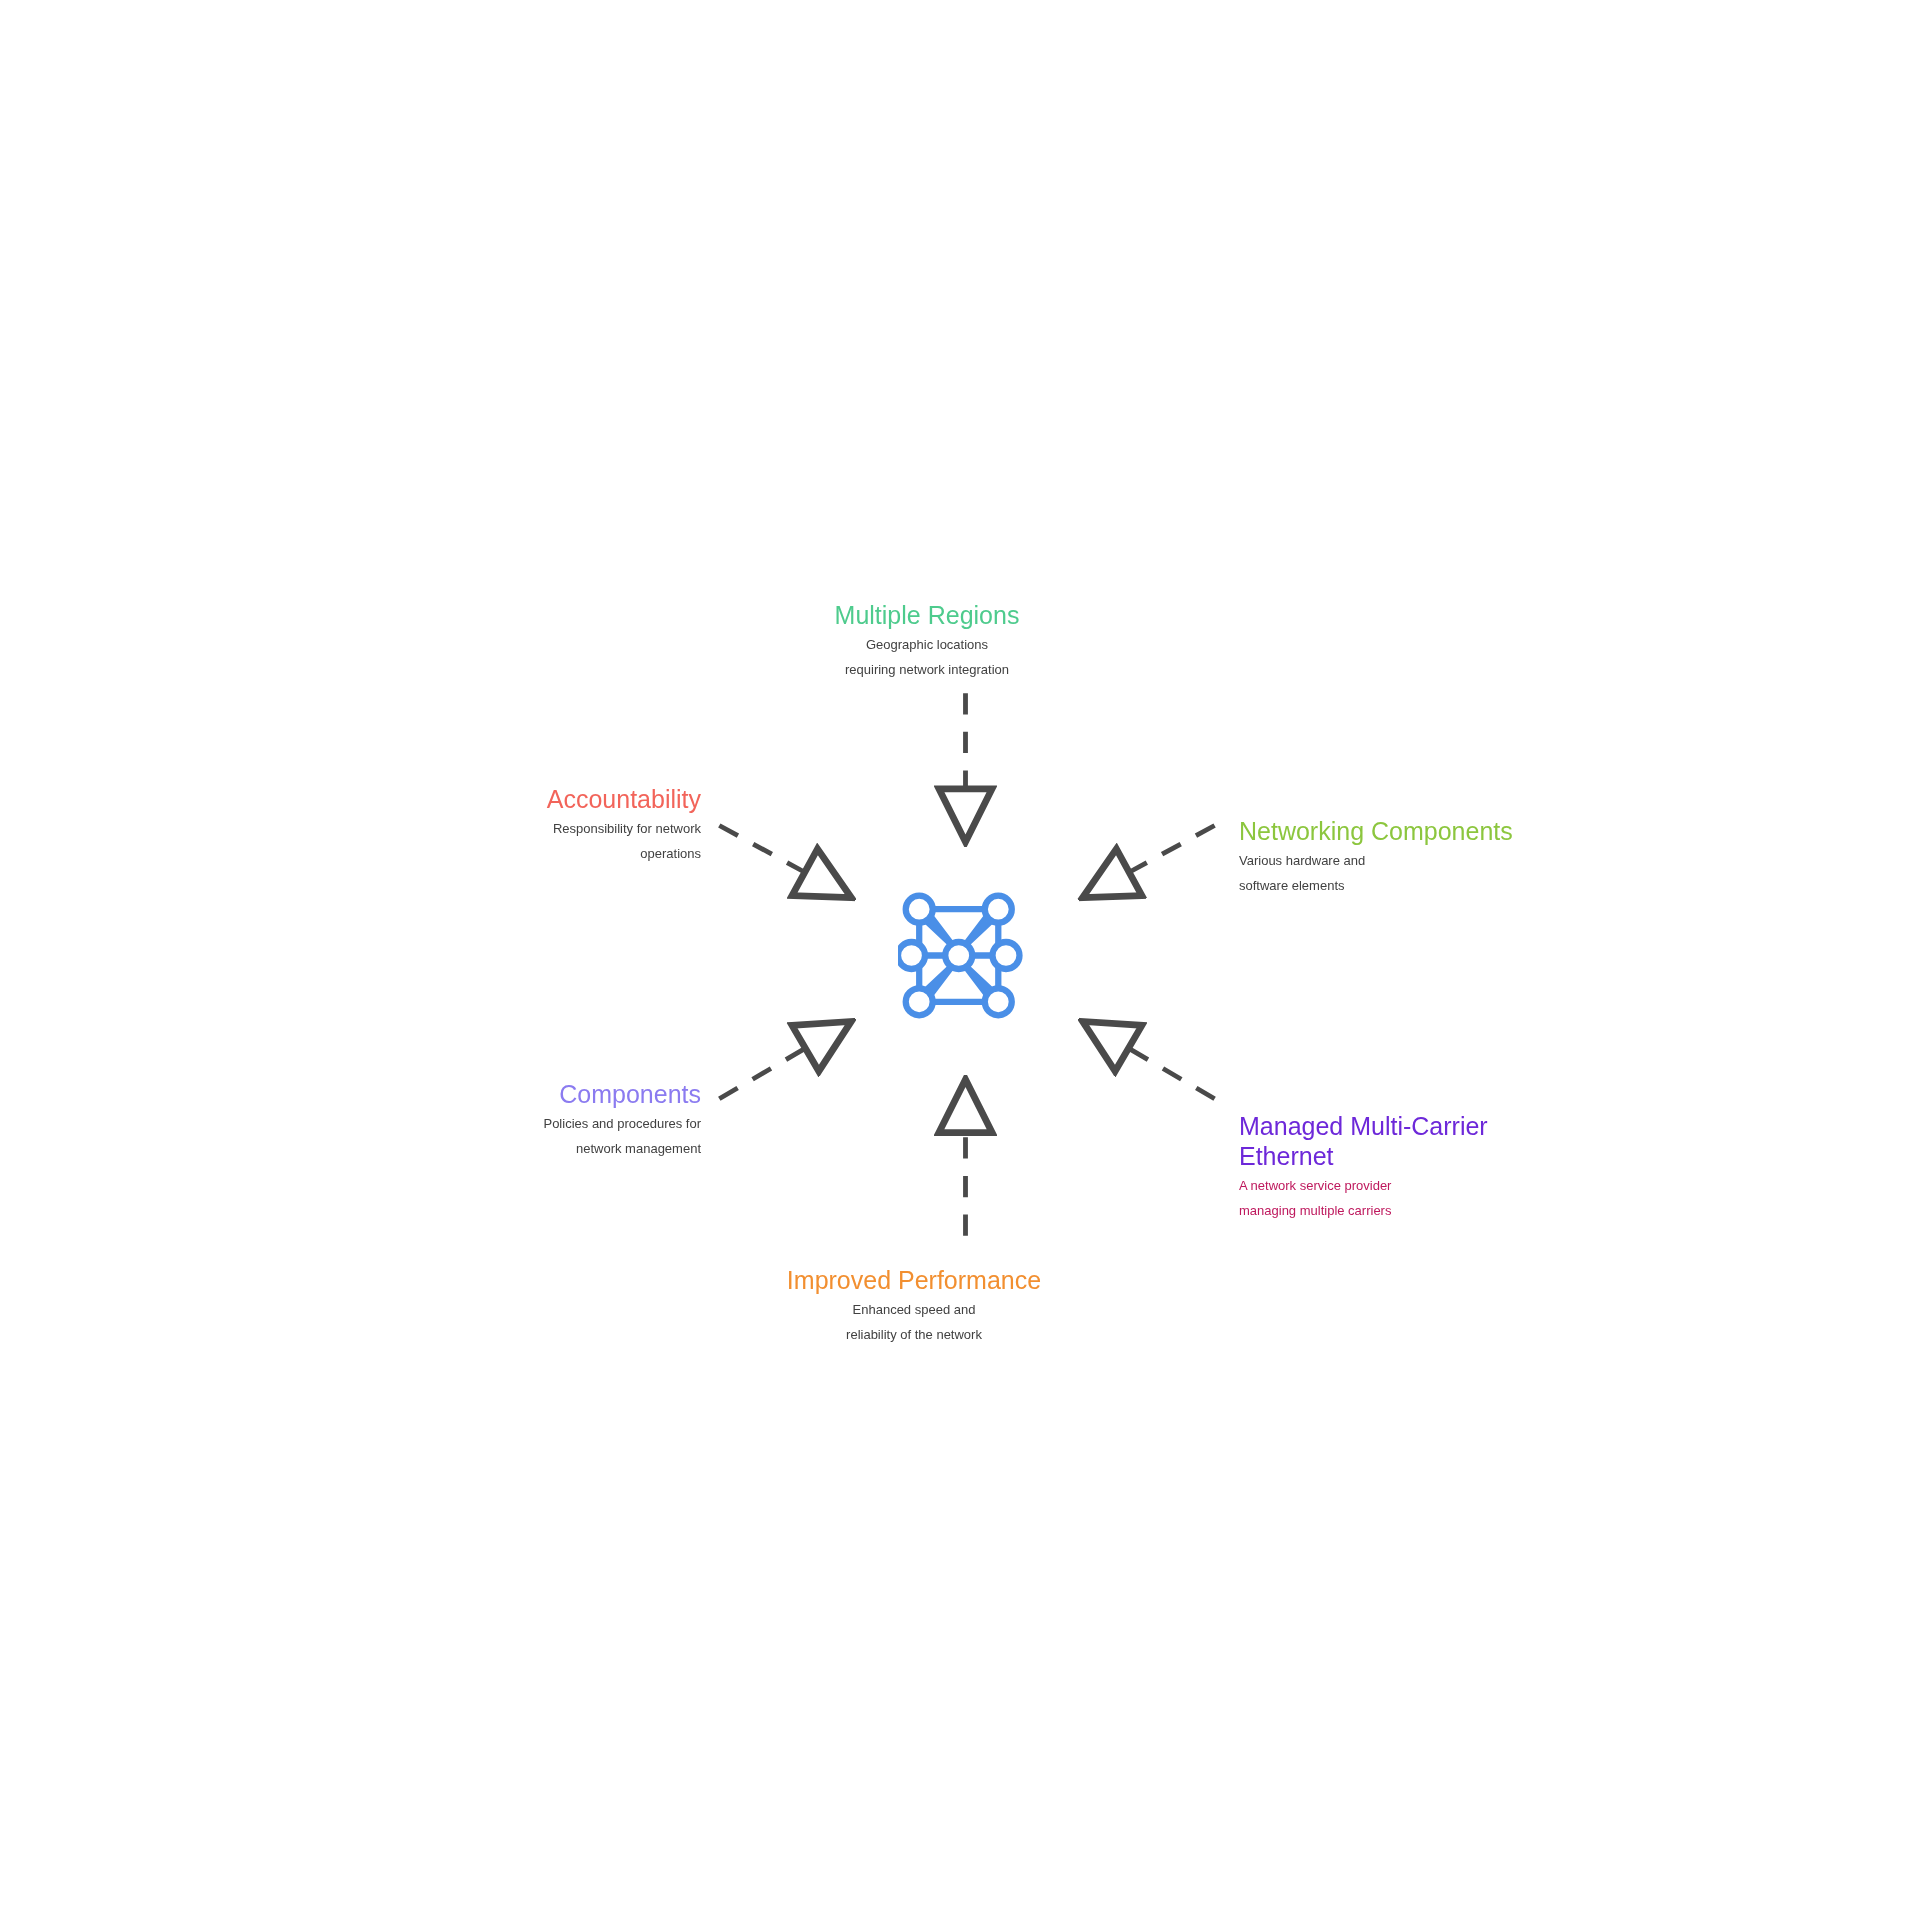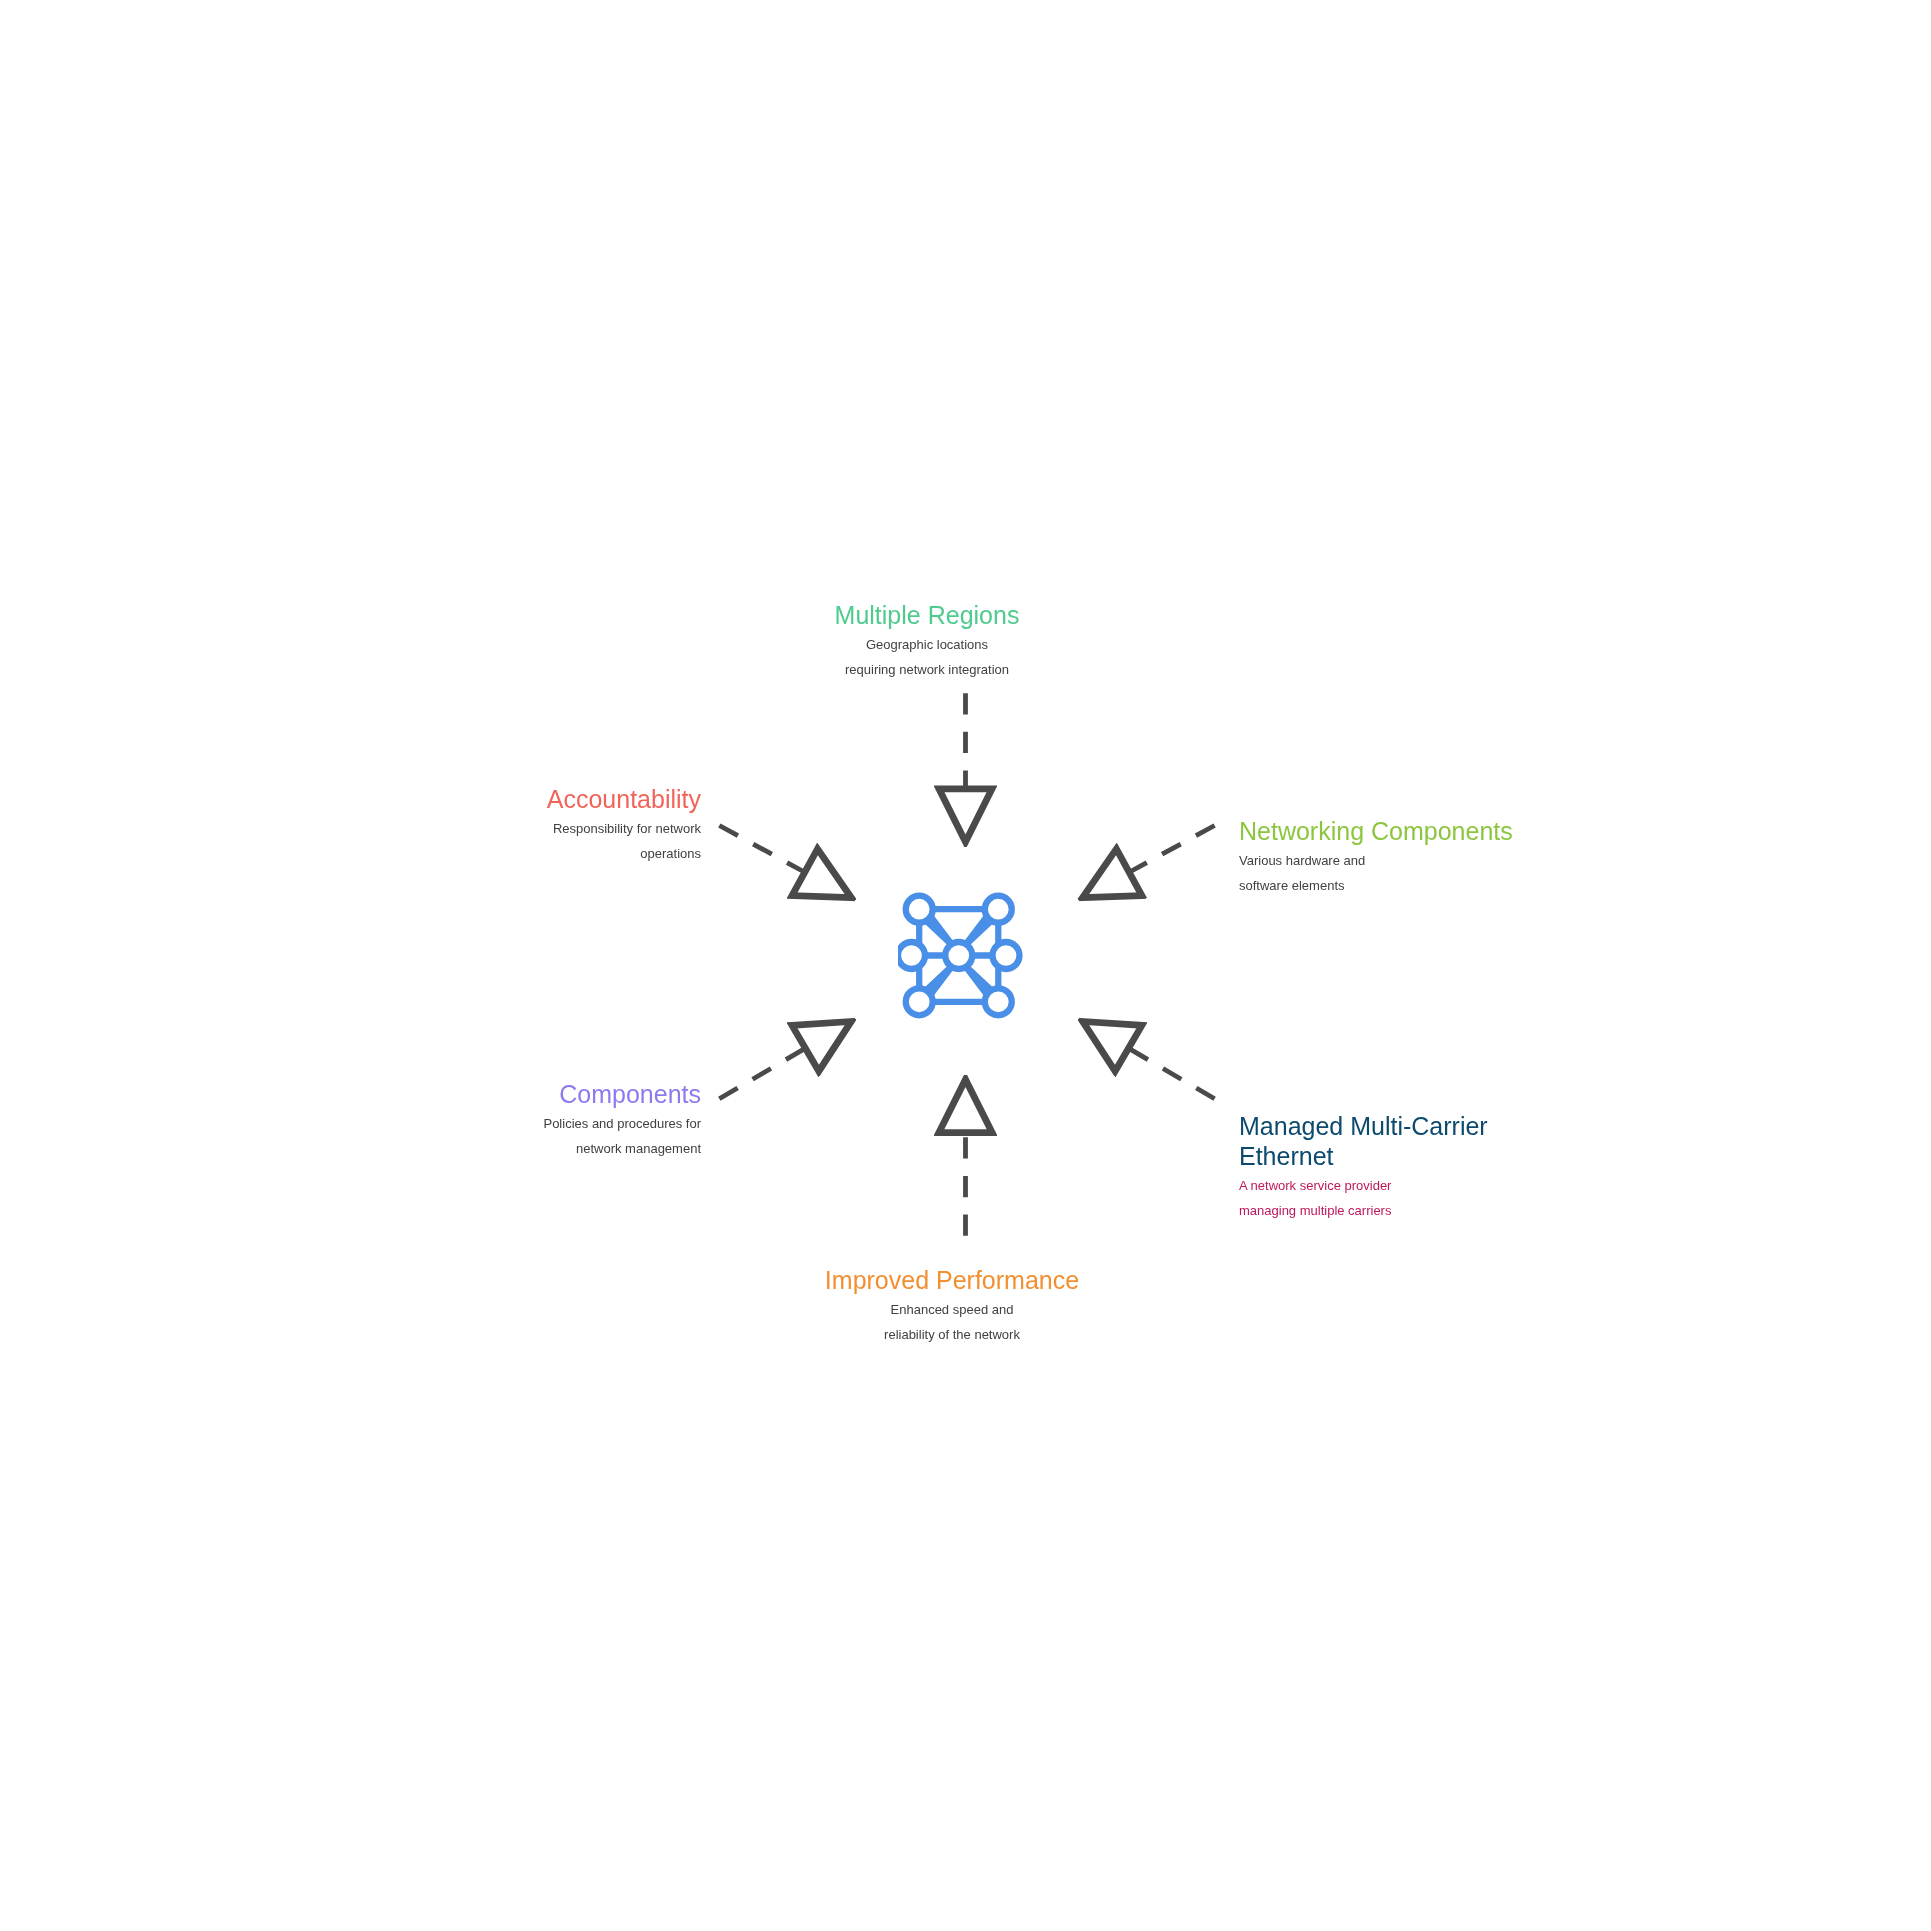--- a/index.html
+++ b/index.html
@@ -64,21 +64,21 @@
   .align-right { text-align: right; }
   .align-left  { text-align: left; margin-top: 32px; }
   .align-center{ text-align: center; }
 
   
   .n-top        { left: 763px;  top: 584px;  width: 328px; margin-top: 16px; }
   .n-topleft    { left: 406px;  top: 784px;  width: 295px; }
   .n-topright   { left: 1239px; top: 784px;  width: 319px; }
   .n-bottomleft { left: 386px;  top: 1079px; width: 315px; }
   .n-bottomright{ left: 1239px; top: 1079px; width: 319px; }
-  .n-bottom     { left: 812px;  top: 1265px; width: 280px; }
+  .n-bottom     { left: 774px;  top: 1265px; width: 280px; }
 </style>
 </head>
 <body>
 
 <div id="canvas" style="background: rgb(255, 255, 255);">
 
   <svg id="arrows" viewBox="0 0 2000 2000" xmlns="http://www.w3.org/2000/svg">
     <defs>
       <marker id="hollowArrow" markerWidth="13" markerHeight="13" refX="10" refY="6.5" orient="auto" markerUnits="strokeWidth">
         <path d="M1,1 L12,6.5 L1,12 Z" fill="#ffffff" stroke="#4A4A4A" stroke-width="1.4" stroke-linejoin="miter"></path>
@@ -159,21 +159,21 @@
 software elements</div>
   </div>
 
   <div class="node n-bottomleft align-right">
     <div class="node-title" style="color: rgb(139, 123, 240);">Components</div>
     <div class="node-desc" style="color: rgb(65, 65, 65); text-align: right;">Policies and procedures for
 network management</div>
   </div>
 
   <div class="node n-bottomright align-left">
-    <div class="node-title" style="color: #0c4a6e;">Managed Multi-Carrier
+    <div class="node-title" style="color: #6d28d9;">Managed Multi-Carrier
 Ethernet</div>
     <div class="node-desc" style="color: #be185d;">A network service provider
 managing multiple carriers</div>
   </div>
 
   <div class="node n-bottom align-center">
     <div class="node-title" style="color: rgb(242, 143, 48);">Improved Performance</div>
     <div class="node-desc" style="color: rgb(65, 65, 65);">Enhanced speed and
 reliability of the network</div>
   </div>

